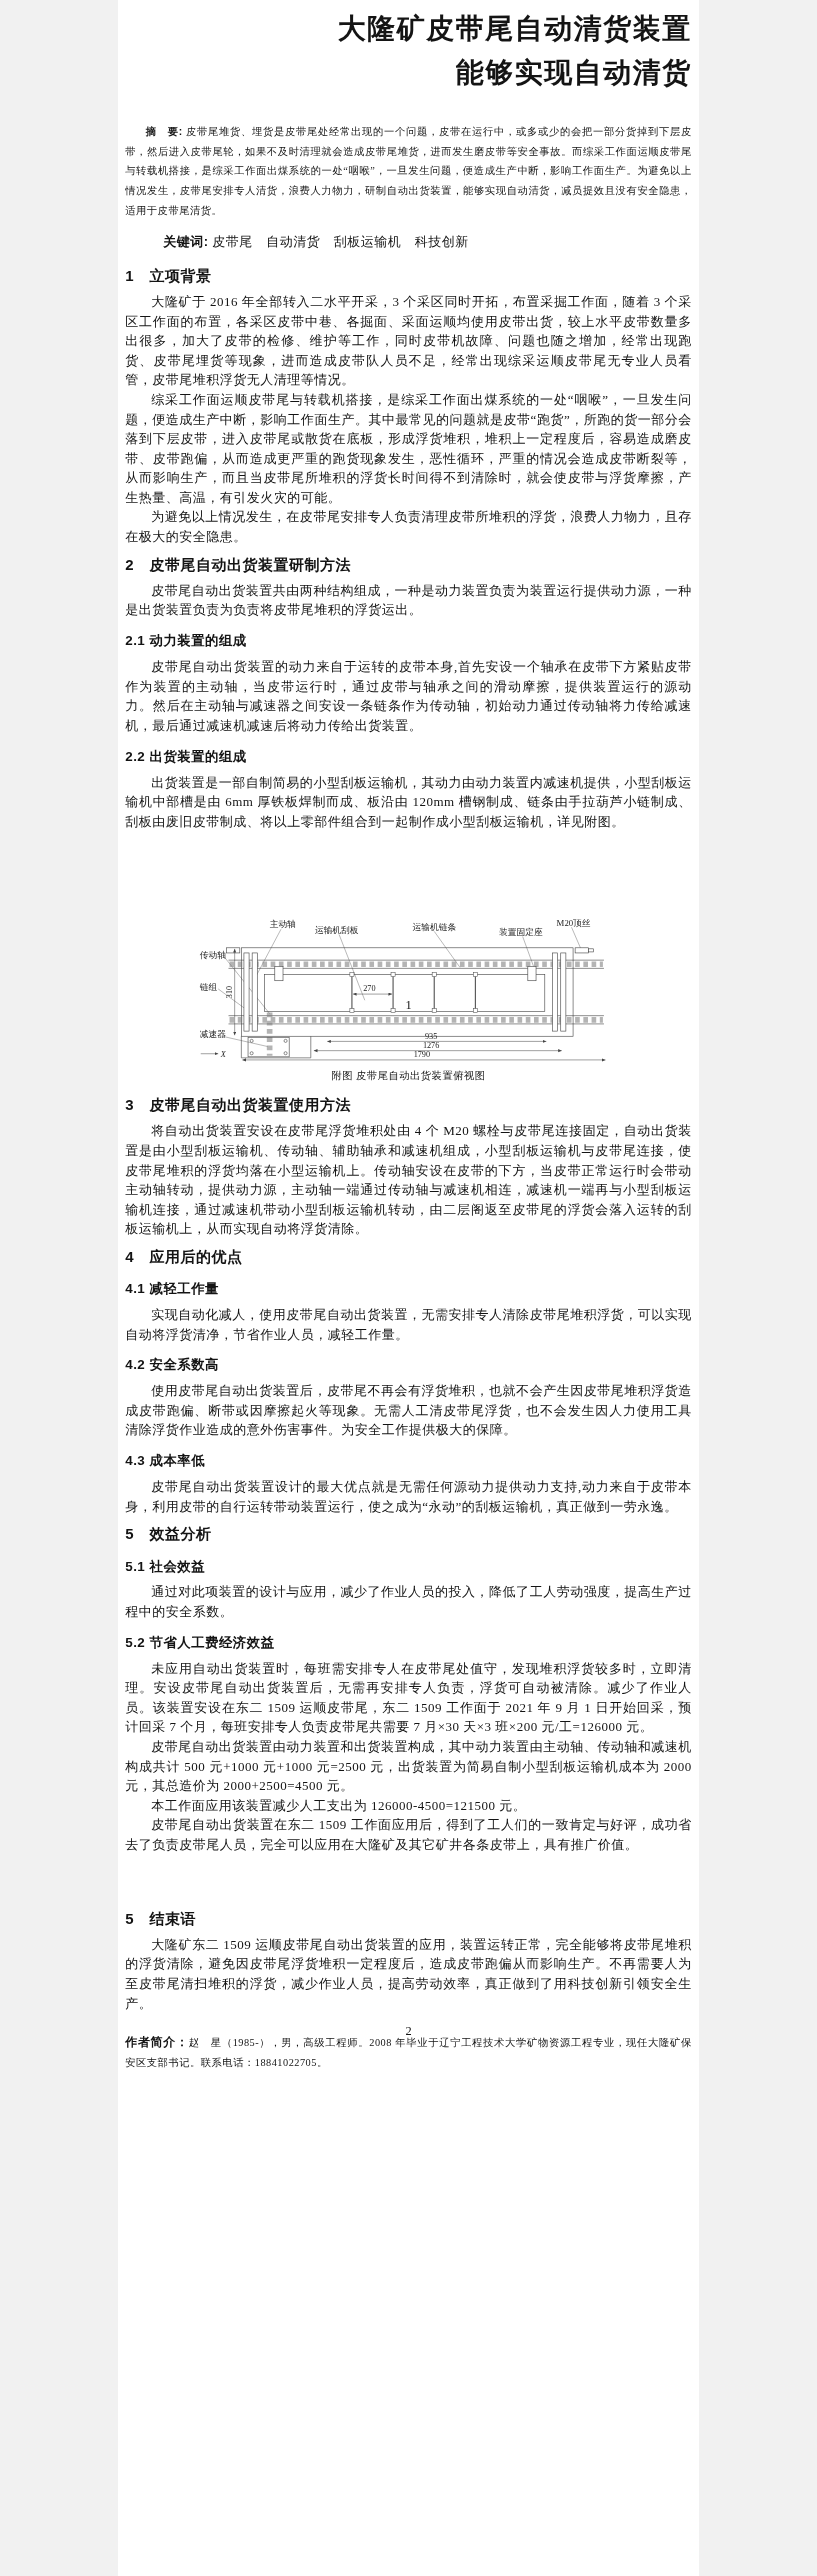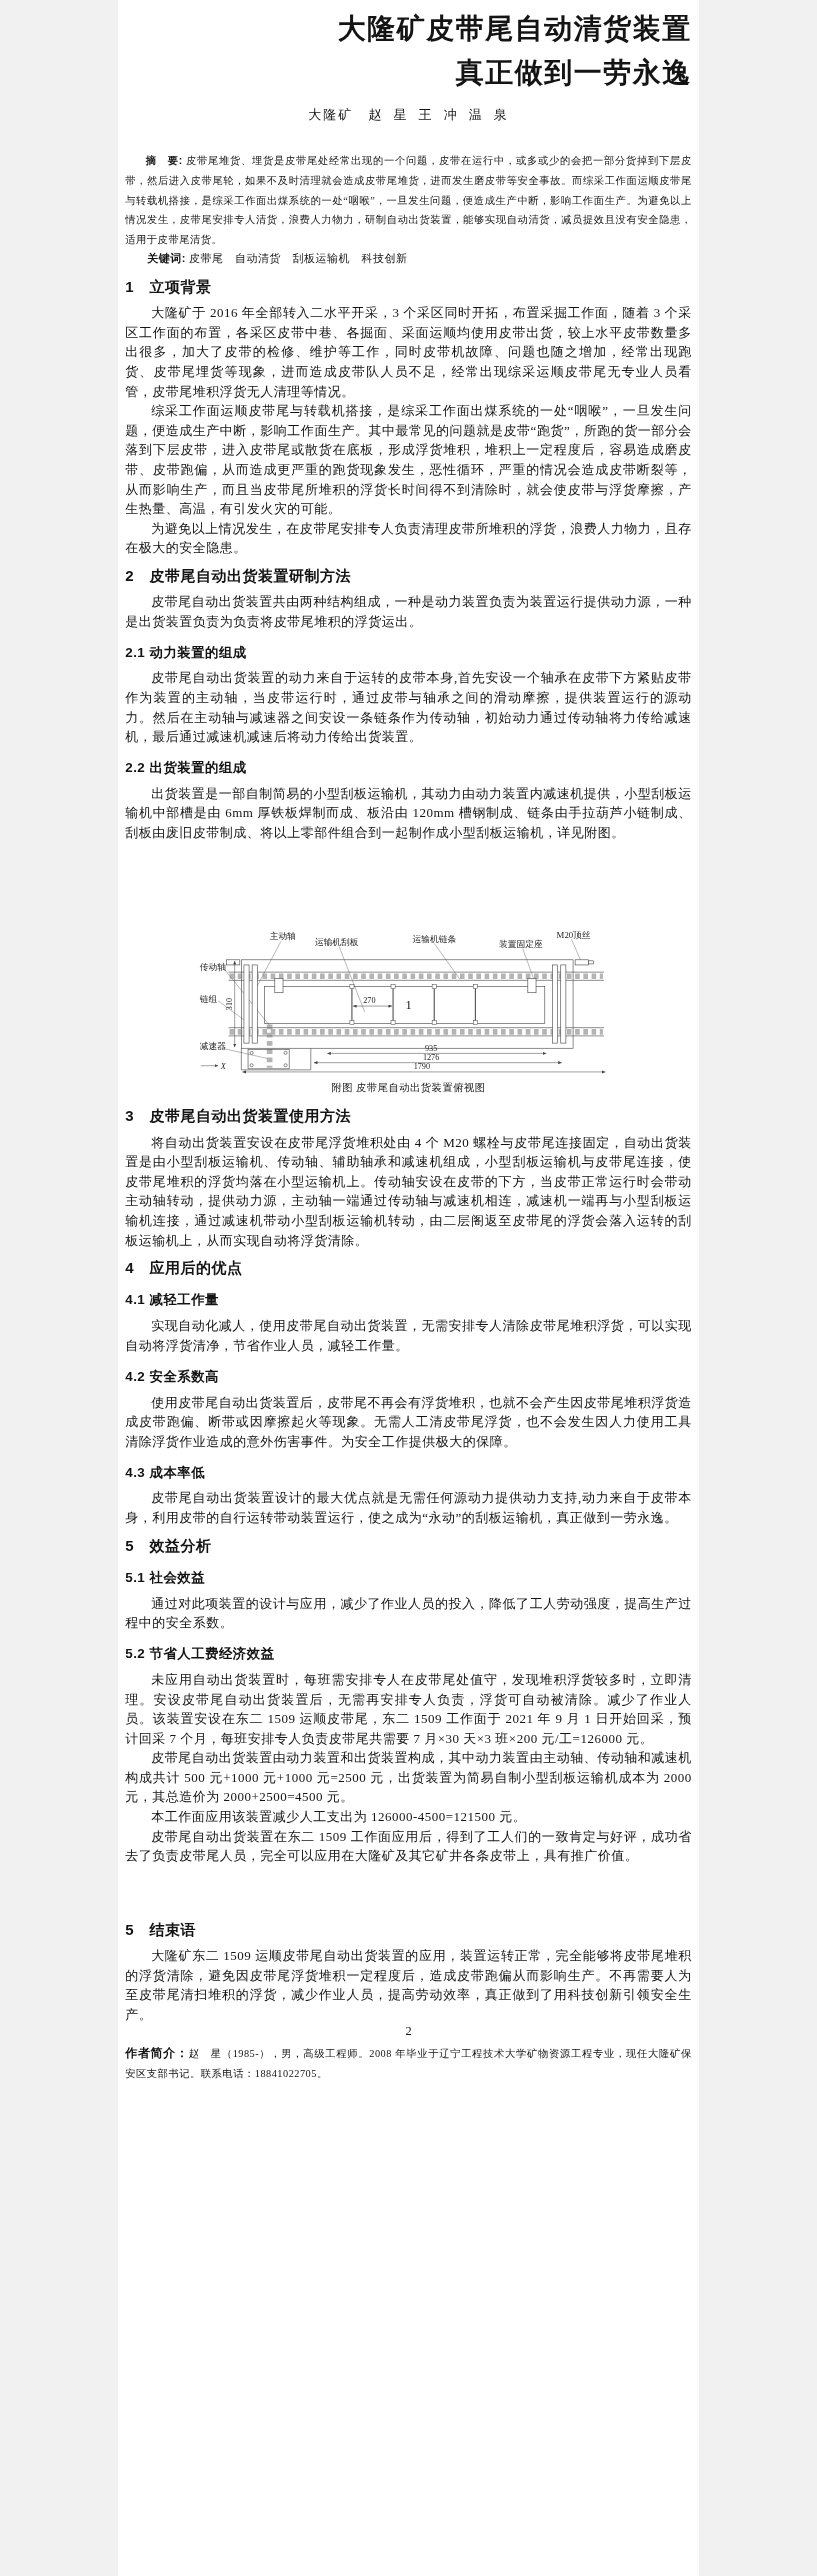--- a/index.html
+++ b/index.html
@@ -38,22 +38,22 @@
     line-height:19.6px;
     letter-spacing:0.5px;
     text-align:justify;
     text-indent:2em;
   }
   .inline-label{
     font-family:"Liberation Sans","DejaVu Sans",sans-serif;
     font-weight:bold;
   }
   .keywords{
-    margin:0;
-    font-size:11px;
+    margin:12px;
+    font-size:13px;
     line-height:19.6px;
     letter-spacing:0.5px;
     text-indent:2em;
   }
   h2.sec{
     font-family:"Liberation Sans","DejaVu Sans",sans-serif;
     font-weight:bold;
     font-size:15px;
     line-height:23px;
     letter-spacing:0.5px;
@@ -109,24 +109,23 @@
   svg .lbl{font-size:17px;}
   svg .dim{font-size:16px;}
 </style>
 </head>
 <body>
 
 <div class="page">
 
   <div class="doc-title">
     <div>大隆矿皮带尾自动清货装置</div>
-    <div>真正做到一劳永逸</div>
+    <div>能够实现自动清货</div>
   </div>
 
-  <div class="authors">大隆矿　赵 星 王 冲 温 泉</div>
 
   <p class="abstract"><span class="inline-label">摘　要:</span> <span>皮带尾堆货、埋货是皮带尾处经常出现的一个问题，皮带在运行中，或多或少的会把一部分货掉到下层皮带，然后进入皮带尾轮，如果不及时清理就会造成皮带尾堆货，进而发生磨皮带等安全事故。而综采工作面运顺皮带尾与转载机搭接，是综采工作面出煤系统的一处“咽喉”，一旦发生问题，便造成生产中断，影响工作面生产。为避免以上情况发生，皮带尾安排专人清货，浪费人力物力，研制自动出货装置，能够实现自动清货，减员提效且没有安全隐患，适用于皮带尾清货。</span></p>
 
   <p class="keywords"><span class="inline-label">关键词:</span> <span>皮带尾　自动清货　刮板运输机　科技创新</span></p>
 
   <h2 class="sec">1　立项背景</h2>
   <p class="body after-head">大隆矿于 2016 年全部转入二水平开采，3 个采区同时开拓，布置采掘工作面，随着 3 个采区工作面的布置，各采区皮带中巷、各掘面、采面运顺均使用皮带出货，较上水平皮带数量多出很多，加大了皮带的检修、维护等工作，同时皮带机故障、问题也随之增加，经常出现跑货、皮带尾埋货等现象，进而造成皮带队人员不足，经常出现综采运顺皮带尾无专业人员看管，皮带尾堆积浮货无人清理等情况。</p>
   <p class="body">综采工作面运顺皮带尾与转载机搭接，是综采工作面出煤系统的一处“咽喉”，一旦发生问题，便造成生产中断，影响工作面生产。其中最常见的问题就是皮带“跑货”，所跑的货一部分会落到下层皮带，进入皮带尾或散货在底板，形成浮货堆积，堆积上一定程度后，容易造成磨皮带、皮带跑偏，从而造成更严重的跑货现象发生，恶性循环，严重的情况会造成皮带断裂等，从而影响生产，而且当皮带尾所堆积的浮货长时间得不到清除时，就会使皮带与浮货摩擦，产生热量、高温，有引发火灾的可能。</p>
   <p class="body">为避免以上情况发生，在皮带尾安排专人负责清理皮带所堆积的浮货，浪费人力物力，且存在极大的安全隐患。</p>
 

